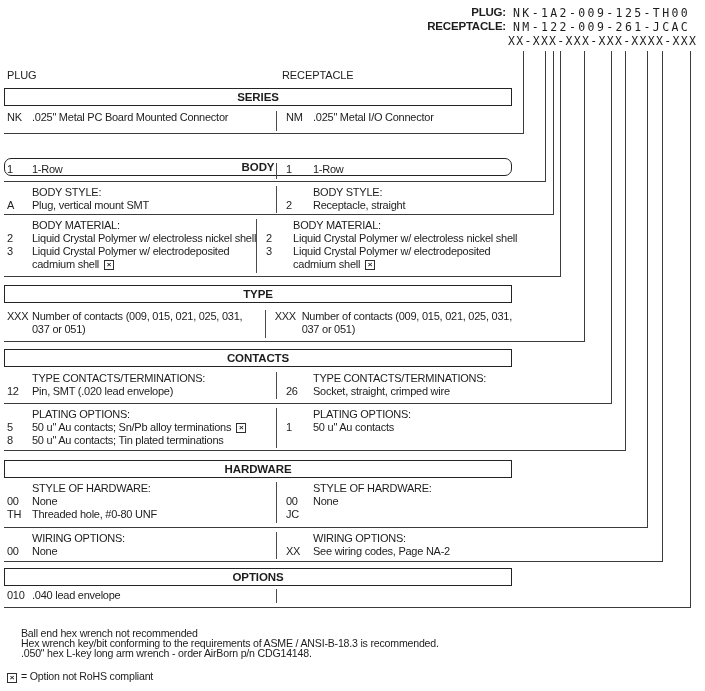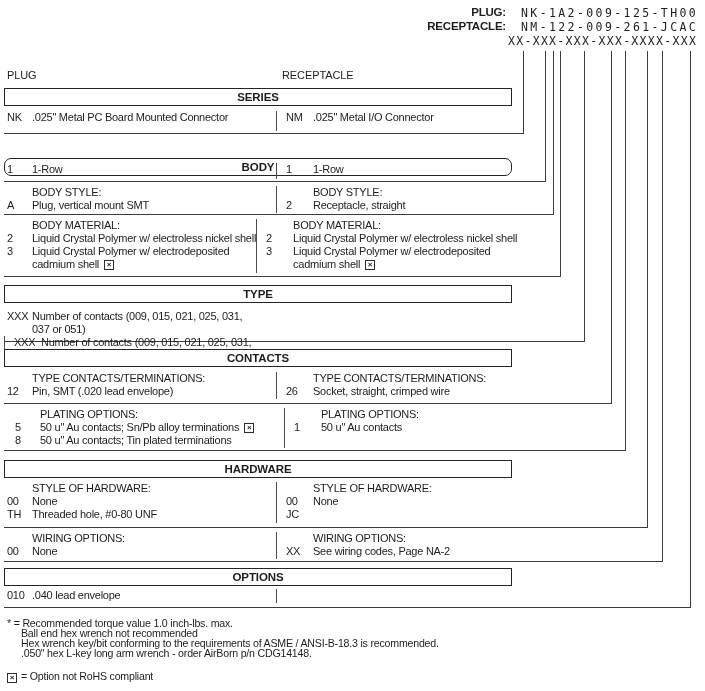--- a/index.html
+++ b/index.html
@@ -5,21 +5,21 @@
   html,body{margin:0;padding:0;background:#fff;}
   #page{
     position:relative;width:705px;height:691px;background:#ffffff;
     font-family:"Liberation Sans",sans-serif;color:#1d1d1d;
     font-size:11px;letter-spacing:-0.25px;overflow:hidden;
   }
   
   .pnlabel{position:absolute;width:146px;text-align:right;font-weight:bold;
            font-size:11.5px;letter-spacing:-0.2px;white-space:nowrap;}
   .pnval{position:absolute;font-family:"DejaVu Sans Mono",monospace;
-         font-size:11.5px;letter-spacing:2.4px;white-space:nowrap;margin-left:8px;}
+         font-size:11.5px;letter-spacing:2.4px;white-space:nowrap;}
   .pnpattern{position:absolute;font-family:"DejaVu Sans Mono",monospace;
          font-size:11.5px;letter-spacing:1.3px;white-space:nowrap;}
   
   .elbow{position:absolute;left:4px;top:51px;
          border-right:1.5px solid #3c3c3c;border-bottom:1.5px solid #3c3c3c;}
   
   .secbox{position:absolute;left:4px;width:506px;height:16px;
           border:1.4px solid #242424;text-align:center;font-weight:bold;
           font-size:11.5px;line-height:16px;letter-spacing:-0.1px;background:#fff;}
   
@@ -140,21 +140,21 @@
       </div>
       <div class="opt">
         <span class="code">3</span>
         <div class="wrapline">Liquid Crystal Polymer w/ electrodeposited</div>
         <div class="wrapline"><span>cadmium shell</span><span class="xbox">×</span></div>
       </div>
     </div>
   </div>
 
   <div class="secbox" style="top:285px;">TYPE</div>
-  <div class="crow" style="top:310px;height:28px;flex-direction:column;">
+  <div class="crow" style="top:310px;height:28px;">
     <div class="col l">
       <div class="opt">
         <span class="code">XXX</span>
         <div class="wrapline">Number of contacts (009, 015, 021, 025, 031,</div>
         <div class="wrapline">037 or 051)</div>
       </div>
     </div>
     <div class="col r">
       <div class="opt">
         <span class="code">XXX</span>
@@ -175,21 +175,21 @@
     </div>
     <div class="col r">
       <div class="sub">TYPE CONTACTS/TERMINATIONS:</div>
       <div class="opt">
         <span class="code">26</span>
         <span class="desc">Socket, straight, crimped wire</span>
       </div>
     </div>
   </div>
 
-  <div class="crow" style="top:408px;height:40px;margin-left:8px;">
+  <div class="crow" style="top:408px;height:40px;">
     <div class="col l">
       <div class="sub">PLATING OPTIONS:</div>
       <div class="opt">
         <span class="code">5</span>
         <span class="desc">50 u" Au contacts; Sn/Pb alloy terminations</span><span class="xbox">×</span>
       </div>
       <div class="opt">
         <span class="code">8</span>
         <span class="desc">50 u" Au contacts; Tin plated terminations</span>
       </div>
@@ -249,21 +249,20 @@
   <div class="crow" style="top:589px;height:14px;">
     <div class="col l">
       <div class="opt">
         <span class="code">010</span>
         <span class="desc">.040 lead envelope</span>
       </div>
     </div>
     <div class="col r"></div>
   </div>
 
-  <div class="fn" style="left:7px;top:617px;">* = Recommended torque value 1.0 inch-lbs. max.</div>
   <div class="fn" style="left:21px;top:627px;text-align:center;">Ball end hex wrench not recommended</div>
   <div class="fn" style="left:21px;top:637px;">Hex wrench key/bit conforming to the requirements of ASME / ANSI-B-18.3 is recommended.</div>
   <div class="fn" style="left:21px;top:647px;">.050" hex L-key long arm wrench - order AirBorn p/n CDG14148.</div>
   <div class="legendrow" style="left:7px;top:670px;">
     <span class="xbox">×</span><span>= Option not RoHS compliant</span>
   </div>
 
 </div>
 
 </body></html>

